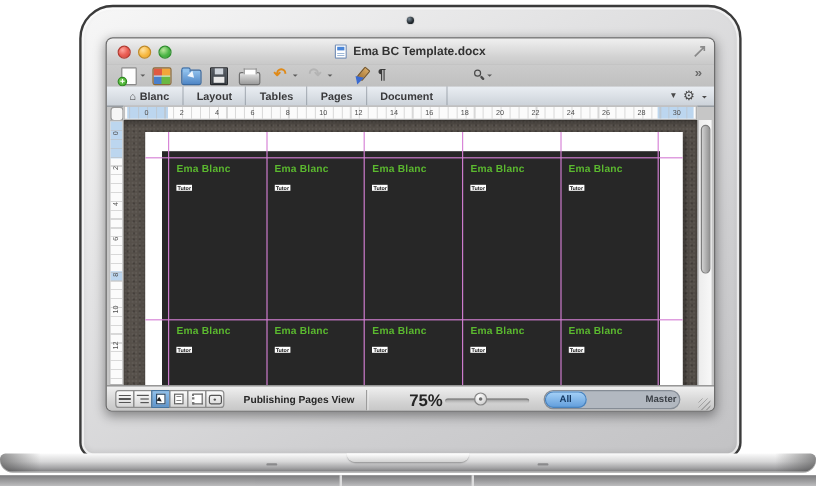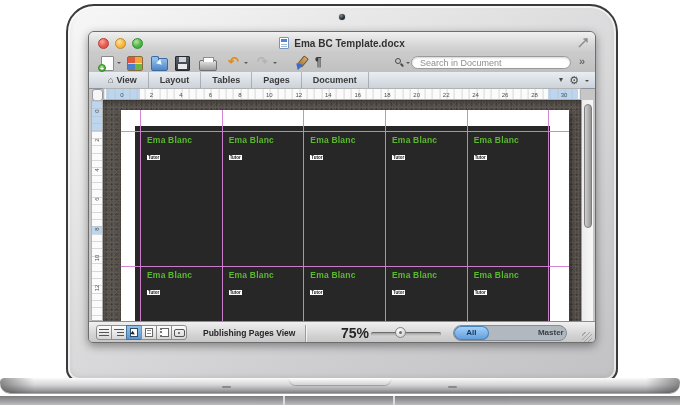--- a/index.html
+++ b/index.html
@@ -193,29 +193,28 @@
         <span class="tb icon-save"></span>
         <span class="icon-print"></span>
         <span class="icon-undo">↶</span>
         <span class="caret" style="left:155px"></span>
         <span class="icon-redo">↷</span>
         <span class="caret" style="left:184px"></span>
         <span class="icon-brush"></span>
         <span class="icon-pilcrow">¶</span>
         <span class="icon-magnifier"></span>
         <span class="caret" style="left:317px"></span>
-        <input class="search-field" type="text" placeholder="Search in Document" style="">
         <span class="more-chev">»</span>
       </div>
 
       <div class="tabbar">
         <div id="ribbon-tabs">
             <div class="rtab">
               <span class="rtab-ico">⌂</span>
-              <span>View</span>
+              <span>Blanc</span>
             </div>
             <div class="rtab">
               <span>Layout</span>
             </div>
             <div class="rtab">
               <span>Tables</span>
             </div>
             <div class="rtab">
               <span>Pages</span>
             </div>

